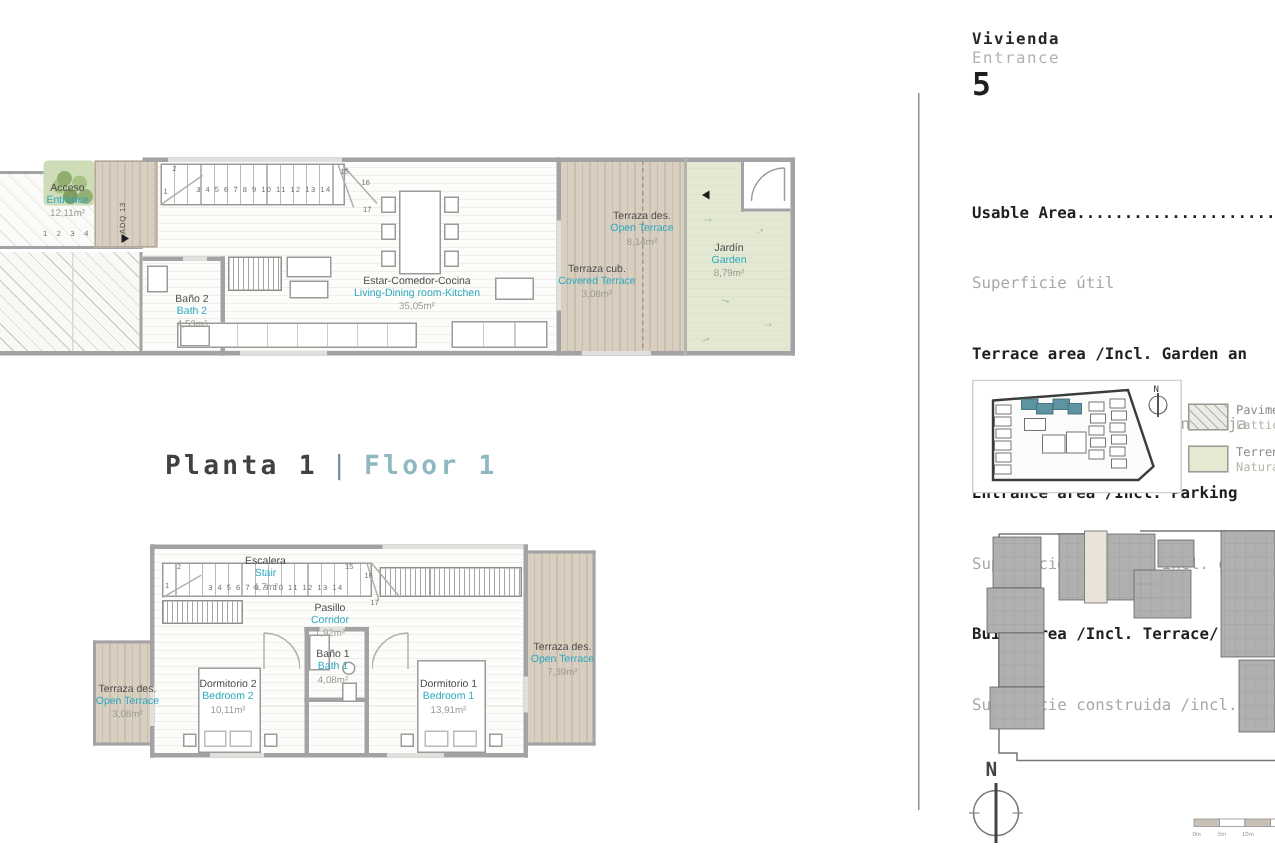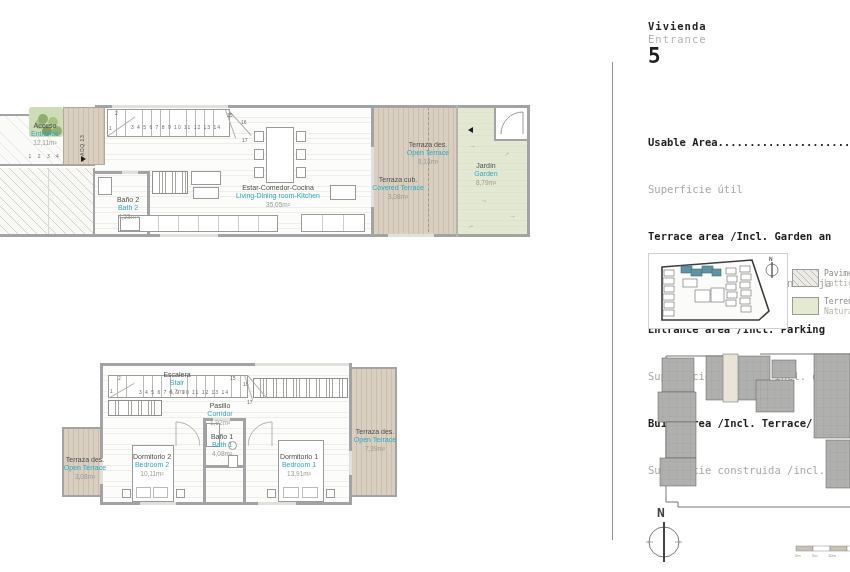--- a/index.html
+++ b/index.html
@@ -51,20 +51,23 @@
   .lgd-sw.grn{background:#e4e9d2;}
   .lgd-t1{position:absolute;font-size:8px;color:#8a8a88;white-space:nowrap;}
   .lgd-t2{position:absolute;font-size:8px;color:#b8b3a9;white-space:nowrap;}
   .divider{position:absolute;width:1px;background:#909090;}
 </style>
 </head>
 <body>
 
 <div class="page">
 
+  <div class="ptitle" style="left:110px;top:301px">
+    <span>Planta 1</span><span class="sep">|</span><span class="teal">Floor 1</span>
+  </div>
 
   <div class="abs" style="left:0;top:105px;width:530px;height:132px">
 
     <div class="abs plank" style="left:95px;top:2px;width:278px;height:128px"></div>
     <div class="abs hatchlite" style="left:0;top:9px;width:95px;height:52px;border:2px solid #a3a3a5;border-left:none;box-sizing:border-box"></div>
     <div class="abs hatch" style="left:0;top:63px;width:95px;height:66px;border-right:2px solid #a3a3a5;box-sizing:border-box"></div>
     <div class="abs" style="left:48px;top:63px;width:1px;height:66px;background:#d8d8d4"></div>
     <div class="abs plants" style="left:29px;top:2px;width:34px;height:30px">
         <div class="blob"></div>
       </div>

